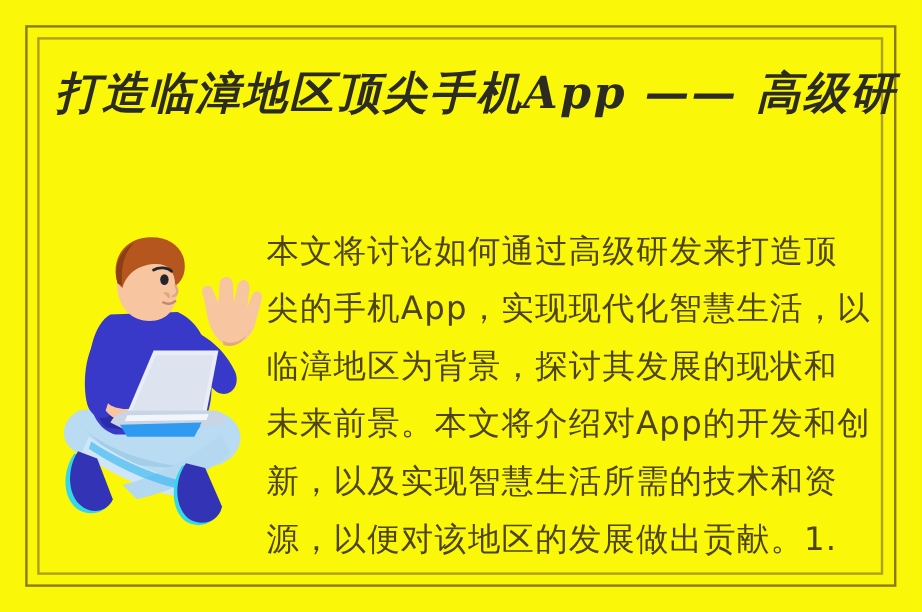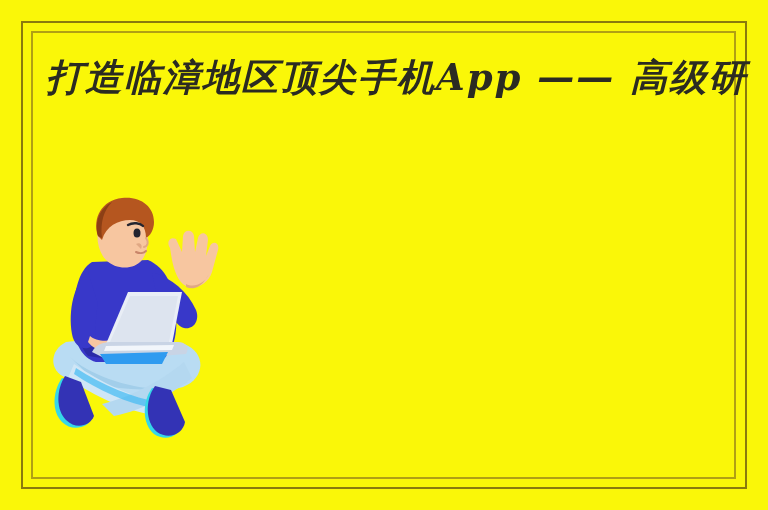--- a/index.html
+++ b/index.html
@@ -157,14 +157,22 @@
       <g>
         <path d="M58 152 L 80 100 L 134 100 L 124 152 Z" fill="#e9eef6"></path>
         <path d="M62 150 L 82 104 L 130 104 L 121 150 Z" fill="#dde4ef"></path>
         <path d="M44 160 C 48 152, 56 150, 64 150 L 130 150 C 138 150, 142 156, 138 162 L 60 168 Z" fill="#c9d4e5"></path>
         <path d="M52 162 L 120 160 L 114 172 L 58 172 Z" fill="#2f9bf0"></path>
         <path d="M58 154 L 126 153 L 124 158 L 56 159 Z" fill="#f2f6fb"></path>
       </g>
     </svg>
   </div>
 
+  <div id="body-copy">
+    <div class="body-line">本文将讨论如何通过高级研发来打造顶</div>
+    <div class="body-line">尖的手机App，实现现代化智慧生活，以</div>
+    <div class="body-line">临漳地区为背景，探讨其发展的现状和</div>
+    <div class="body-line">未来前景。本文将介绍对App的开发和创</div>
+    <div class="body-line">新，以及实现智慧生活所需的技术和资</div>
+    <div class="body-line">源，以便对该地区的发展做出贡献。1.</div>
+  </div>
 
 </div>
 
 </body></html>

